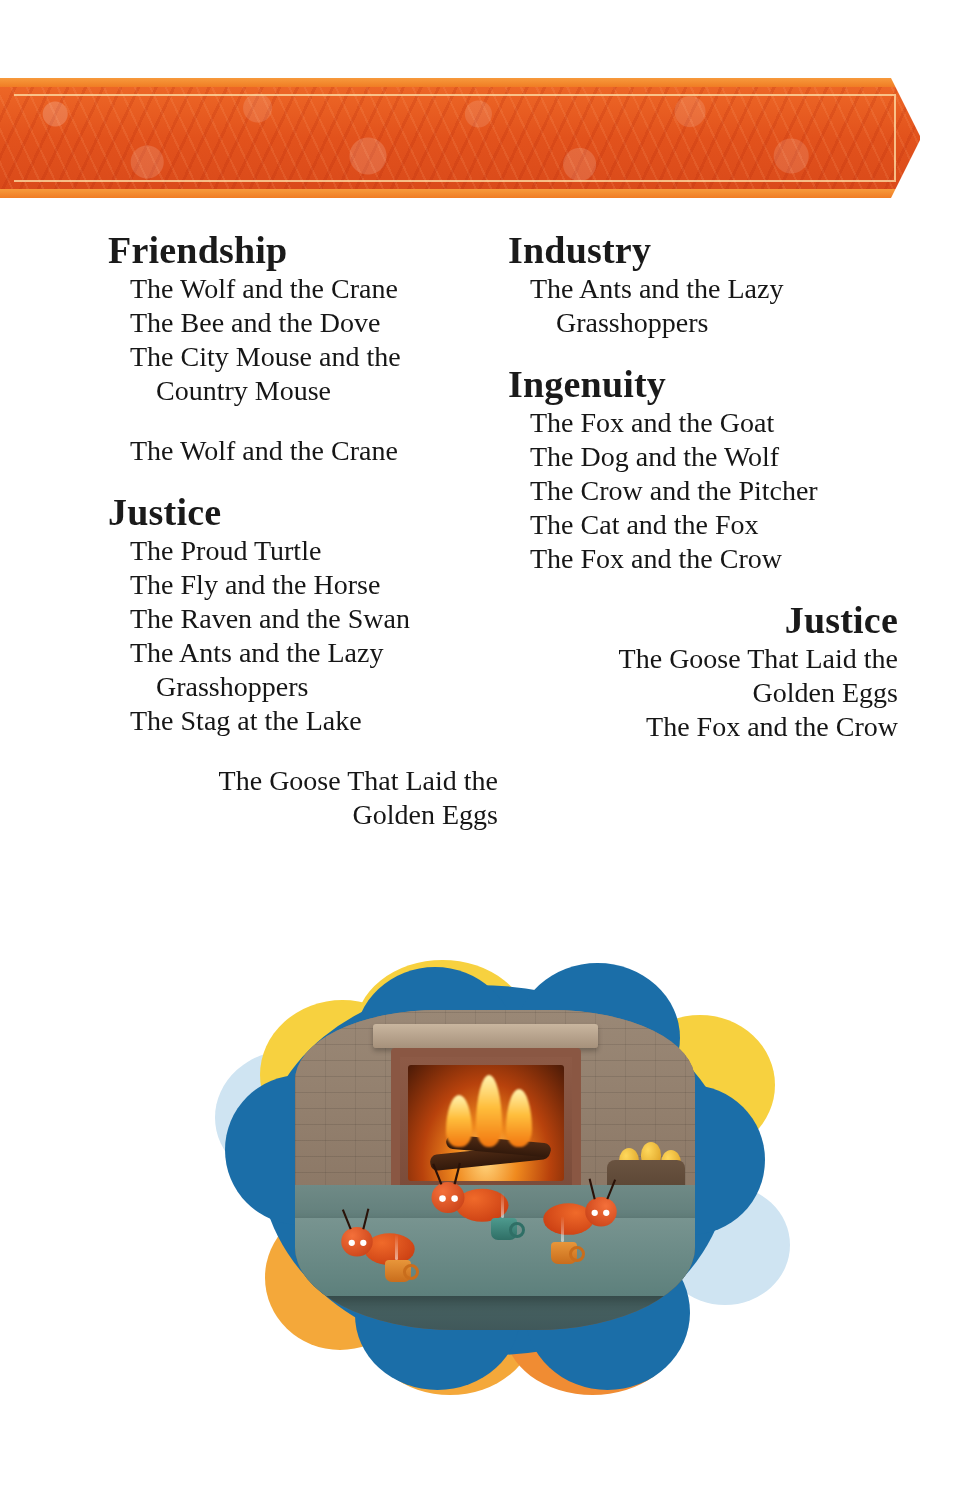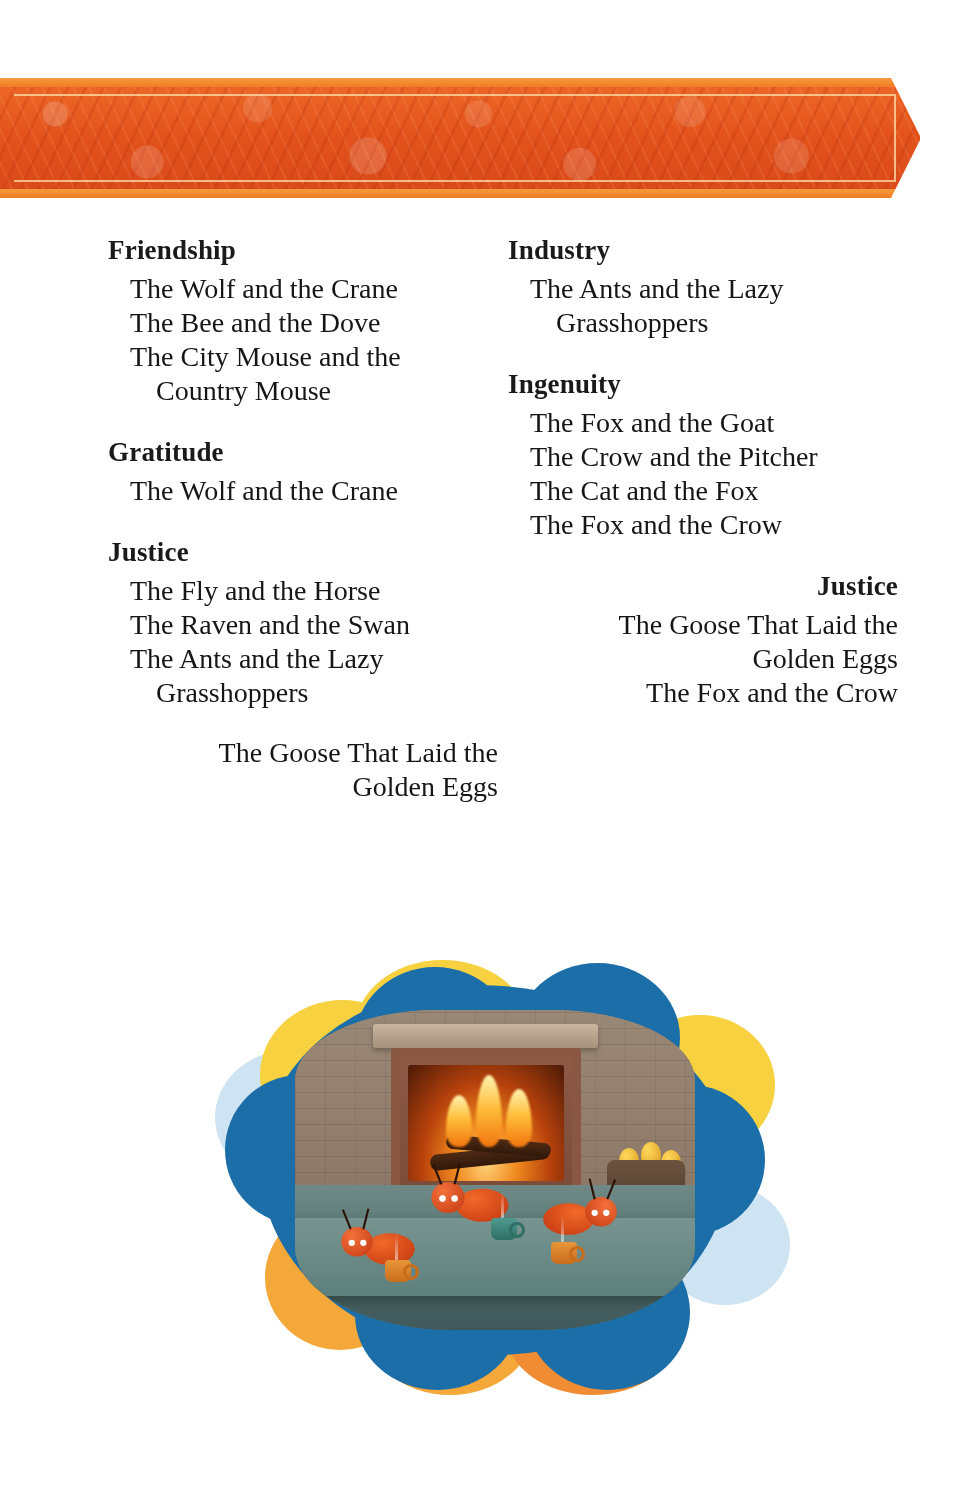--- a/index.html
+++ b/index.html
@@ -90,21 +90,21 @@
     width: 395px;
   }
   .col.right { padding-left: 10px; }
 
   .section { margin-bottom: 26px; }
   .section:last-child { margin-bottom: 0; text-align: right; }
 
   .section-title {
     font-family: "Liberation Serif", serif;
     font-weight: bold;
-    font-size: 27px;
+    font-size: 38px;
     line-height: 36px;
     color: #1a1a1a;
     letter-spacing: 0.2px;
     margin-bottom: 4px;
   }
   .entry {
     font-family: "Liberation Serif", serif;
     font-size: 28px;
     line-height: 34px;
     color: #161616;
@@ -340,47 +340,49 @@
   <div class="col left">
 
     <div class="section">
       <div class="section-title">Friendship</div>
       <p class="entry">The Wolf and the Crane</p>
       <p class="entry">The Bee and the Dove</p>
       <p class="entry">The City Mouse and the Country Mouse</p>
     </div>
 
     <div class="section">
-      <div class="section-title">Gratitude</div>
       <p class="entry">The Wolf and the Crane</p>
     </div>
 
     <div class="section">
       <div class="section-title">Justice</div>
+      <p class="entry">The Proud Turtle</p>
       <p class="entry">The Fly and the Horse</p>
       <p class="entry">The Raven and the Swan</p>
       <p class="entry">The Ants and the Lazy Grasshoppers</p>
+      <p class="entry">The Stag at the Lake</p>
     </div>
 
     <div class="section">
       <p class="entry">The Goose That Laid the Golden Eggs</p>
     </div>
 
   </div>
 
   <div class="col right">
 
     <div class="section">
       <div class="section-title">Industry</div>
       <p class="entry">The Ants and the Lazy Grasshoppers</p>
     </div>
 
     <div class="section">
       <div class="section-title">Ingenuity</div>
       <p class="entry">The Fox and the Goat</p>
+      <p class="entry">The Dog and the Wolf</p>
       <p class="entry">The Crow and the Pitcher</p>
       <p class="entry">The Cat and the Fox</p>
       <p class="entry">The Fox and the Crow</p>
     </div>
 
     <div class="section">
       <div class="section-title">Justice</div>
       <p class="entry">The Goose That Laid the Golden Eggs</p>
       <p class="entry">The Fox and the Crow</p>
     </div>

